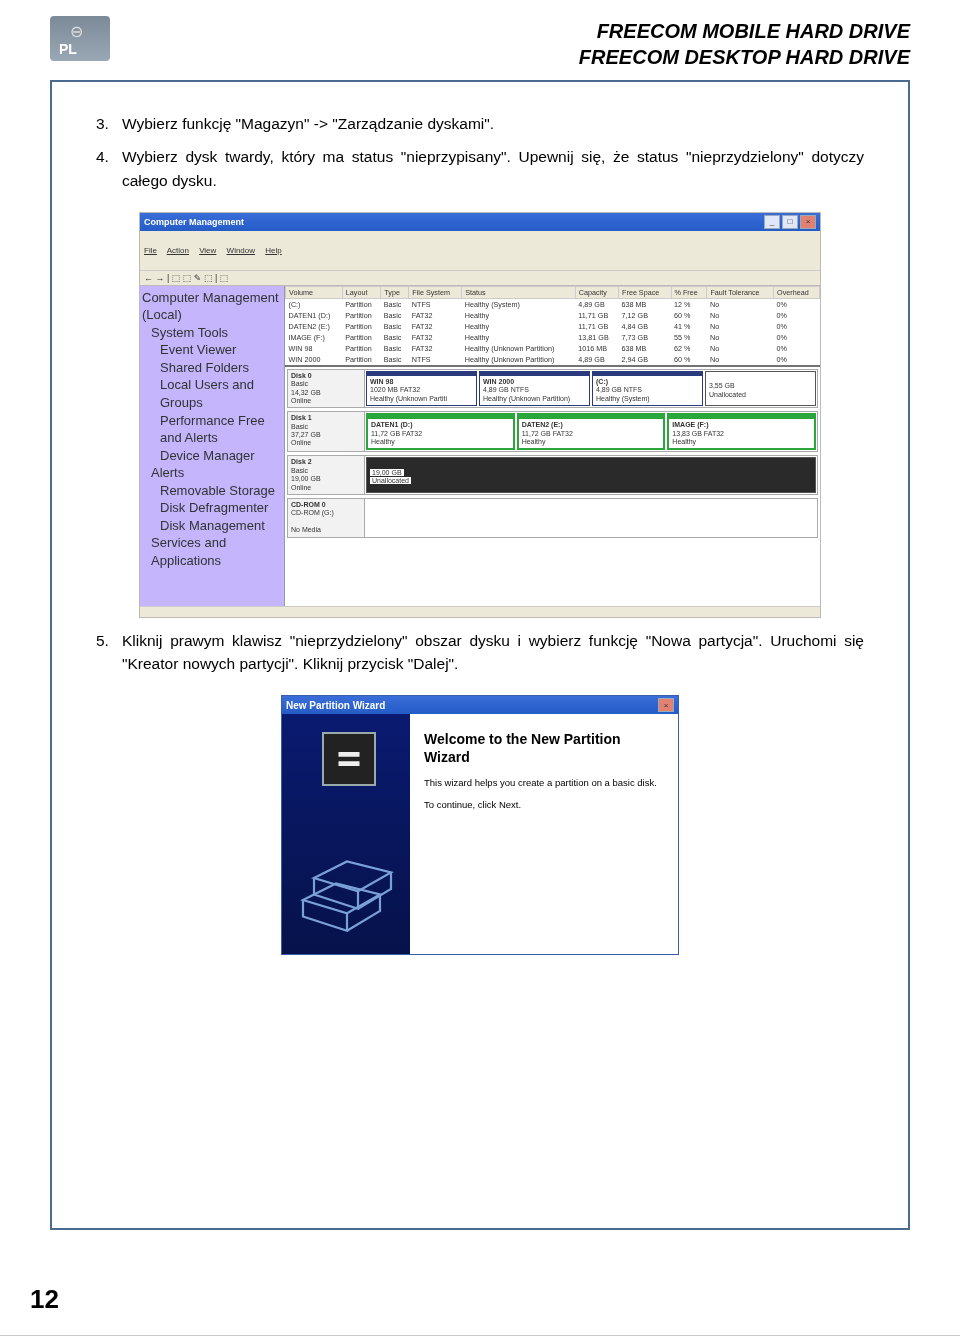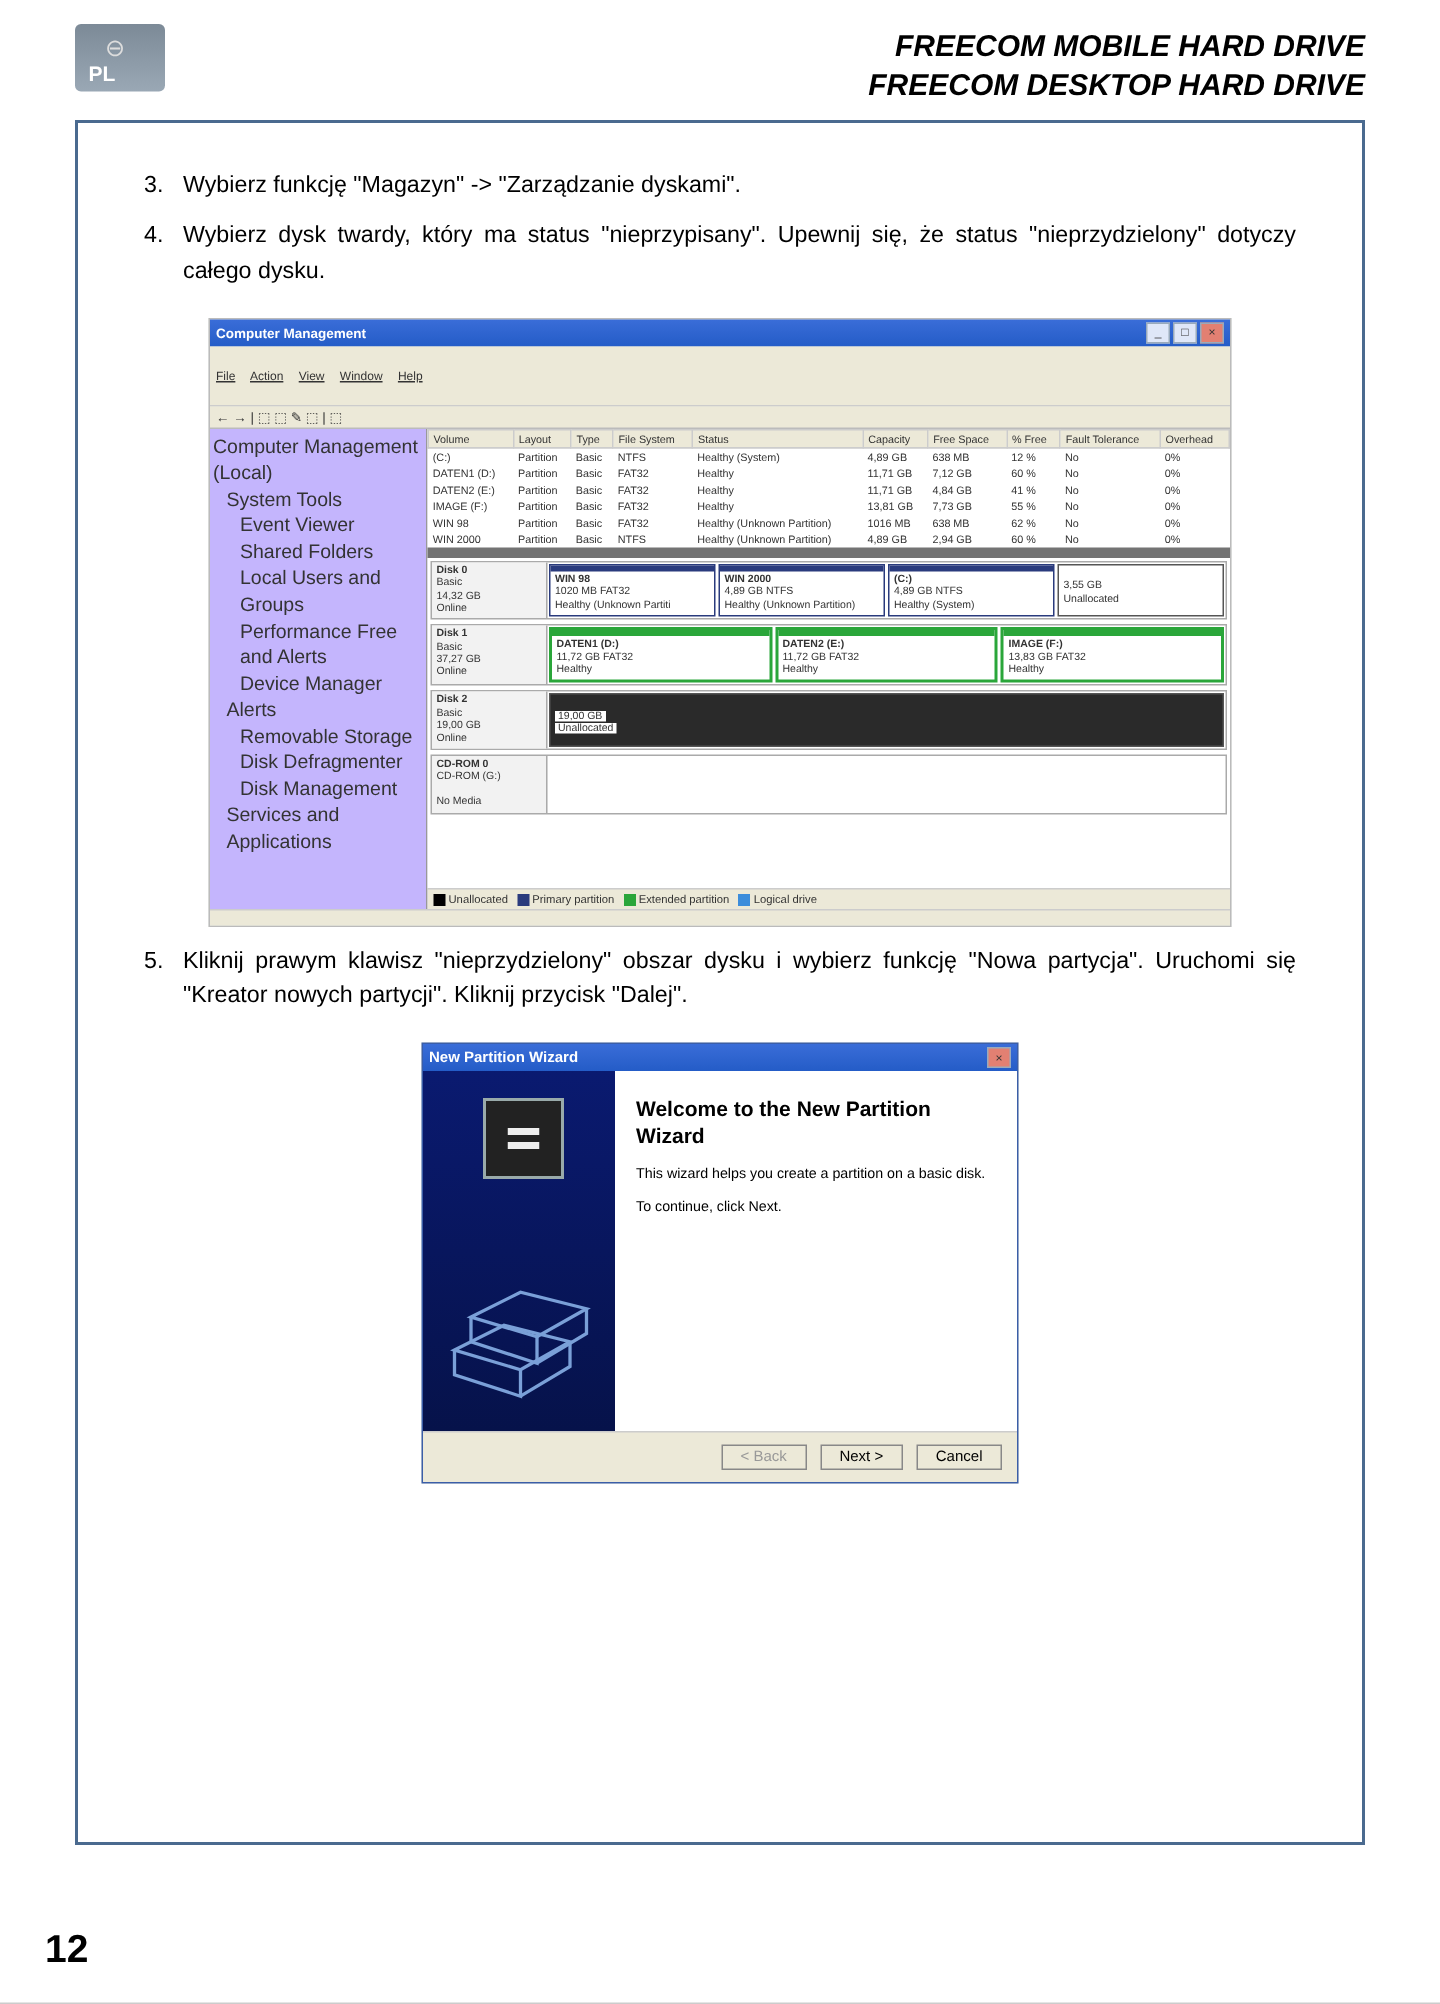--- a/index.html
+++ b/index.html
@@ -22,21 +22,21 @@
 .titlebar .winbtns span { width:14px; height:12px; background:#dfe7f8; border:1px solid #9ab; display:inline-flex; align-items:center; justify-content:center; font-size:8px; color:#333;}
 .titlebar .winbtns .close { background:#e28072;}
 .menubar { background:#ece9d8; padding:15px 4px; font-size:8px; border-bottom:1px solid #ccc;}
 .menubar span { margin-right:8px; text-decoration:underline;}
 .toolbar { background:#ece9d8; padding:2px 4px; border-bottom:1px solid #bbb; font-size:9px;}
 .cm-body { display:flex; height:320px;}
 .tree { width:140px; background:#c4b5fd; border-right:1px solid #999; padding:3px 2px; font-size:13px; line-height:1.35;}
 .tree .indent1 { padding-left:9px;}
 .tree .indent2 { padding-left:18px;}
 .right-panels { flex:1; display:flex; flex-direction:column;}
-.vol-table { background:#fff; border-bottom:7px solid #737373;}
+.vol-table { background:#fff; border-bottom:2px solid #737373;}
 .vol-table table { width:100%; border-collapse:collapse; font-size:7.2px;}
 .vol-table th { background:#ece9d8; border:1px solid #ccc; padding:1px 3px; text-align:left; font-weight:normal;}
 .vol-table td { padding:1px 3px;}
 .disk-panel { background:#fff; flex:1; padding:2px 2px;}
 .disk-row { display:flex; border:1px solid #aaa; margin-bottom:3px; min-height:34px;}
 .disk-label { width:70px; background:#f2f2f2; border-right:1px solid #aaa; padding:2px 3px; font-size:7px; line-height:1.2;}
 .disk-parts { flex:1; display:flex;}
 .part { border:1px solid #2a3b7d; flex:1; margin:1px; padding:2px 3px; font-size:7px; line-height:1.2; background:#fff;}
 .part.green-box { border:2px solid #2aa63a;}
 .part .head { background:#2a3b7d; color:#fff; padding:0 2px; margin:-2px -3px 2px -3px; height:4px;}
@@ -259,26 +259,20 @@
 
             <div class="disk-row" style="min-height:26px">
               <div class="disk-label">
                 <b>CD-ROM 0</b><br>
                 <span>CD-ROM (G:)</span><br><br>
                 <span>No Media</span>
               </div>
               <div class="disk-parts"></div>
             </div>
           </div>
-          <div class="legend">
-            <span class="sw black"></span><span>Unallocated</span>&nbsp;&nbsp;
-            <span class="sw navy"></span><span>Primary partition</span>&nbsp;&nbsp;
-            <span class="sw green"></span><span>Extended partition</span>&nbsp;&nbsp;
-            <span class="sw lblue"></span><span>Logical drive</span>
-          </div>
         </div>
       </div>
       <div class="scroll-hint"></div>
     </div>
 
     <ol class="steps">
       <li>
         <span class="num">5.</span>
         <span class="body">Kliknij prawym klawisz "nieprzydzielony" obszar dysku i wybierz funkcję "Nowa partycja". Uruchomi się "Kreator nowych partycji". Kliknij przycisk "Dalej".</span>
       </li>
@@ -308,22 +302,17 @@
               <path d="M90 35 L90 50 L60 68"></path>
             </g>
           </svg>
         </div>
         <div class="content">
           <div class="h">Welcome to the New Partition Wizard</div>
           <p>This wizard helps you create a partition on a basic disk.</p>
           <p>To continue, click Next.</p>
         </div>
       </div>
-      <div class="buttons">
-        <button disabled="">&lt; Back</button>
-        <button>Next &gt;</button>
-        <button>Cancel</button>
-      </div>
     </div>
 
   </div>
   <div class="page-num">12</div>
 </div>
 
 </body></html>

